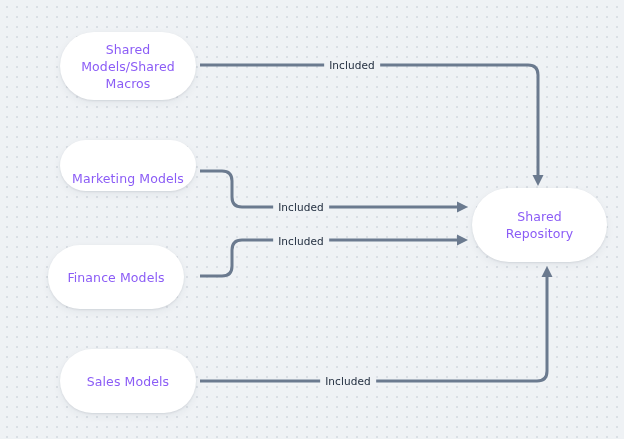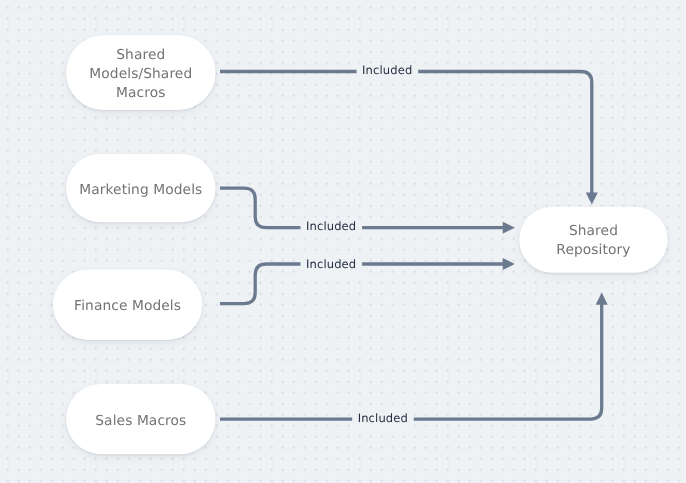--- a/index.html
+++ b/index.html
@@ -29,21 +29,21 @@
   .node {
     position: absolute;
     background: #ffffff;
     border-radius: 999px;
     box-shadow: 0 1px 2px rgba(35, 48, 66, 0.10),
                 0 3px 8px rgba(35, 48, 66, 0.06);
     display: flex;
     align-items: center;
     justify-content: center;
     text-align: center;
-    color: #737373;
+    color: #8b5cf6;
     font-size: 12.5px;
     line-height: 17px;
     letter-spacing: 0.1px;
     z-index: 3;
     box-sizing: border-box;
     padding: 4px 12px;
   }
   .node-label {
     white-space: pre-line;
     display: block;
@@ -88,27 +88,27 @@
       <div class="edge-label" style="left: 301px; top: 241px;">Included</div>
       <div class="edge-label" style="left: 348px; top: 381px;">Included</div>
     </div>
 
   <div id="nodes">
       <div class="node" style="left: 60px; top: 32px; width: 136px; height: 68px;">
         <span class="node-label">Shared
 Models/Shared
 Macros</span>
       </div>
-      <div class="node" style="left: 60px; top: 140px; width: 136px; height: 62px;">
+      <div class="node" style="left: 60px; top: 140px; width: 136px; height: 51px; align-items: flex-end;">
         <span class="node-label">Marketing Models</span>
       </div>
       <div class="node" style="left: 48px; top: 245px; width: 136px; height: 64px;">
         <span class="node-label">Finance Models</span>
       </div>
       <div class="node" style="left: 60px; top: 349px; width: 136px; height: 64px;">
-        <span class="node-label">Sales Macros</span>
+        <span class="node-label">Sales Models</span>
       </div>
-      <div class="node" style="left: 472px; top: 188px; width: 135px; height: 60px;">
+      <div class="node" style="left: 472px; top: 188px; width: 135px; height: 74px;">
         <span class="node-label">Shared Repository</span>
       </div>
     </div>
 
 </div>
 
 </body></html>

